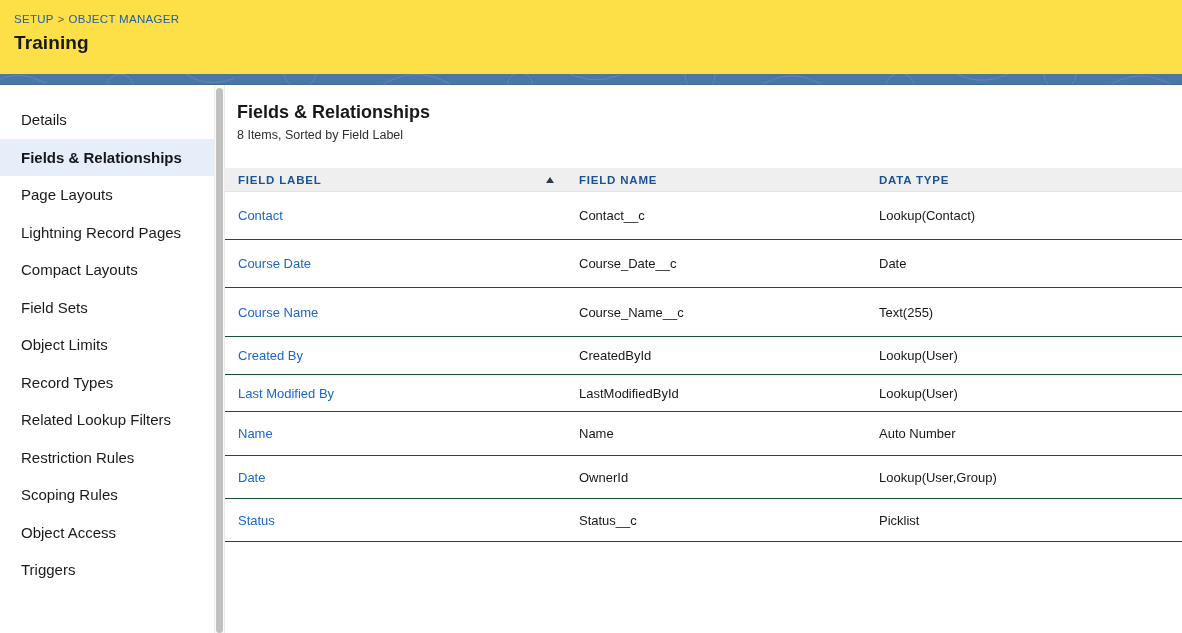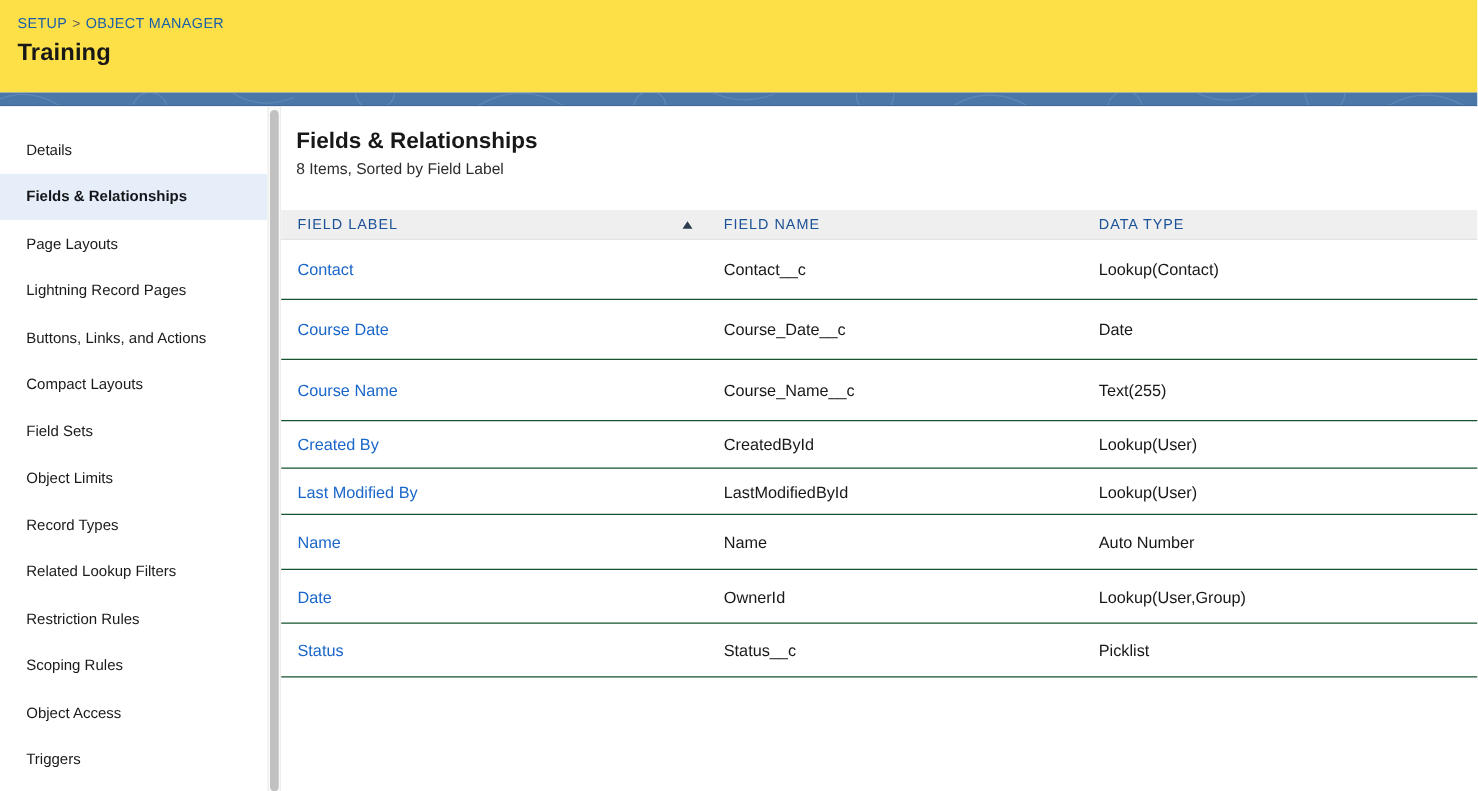--- a/index.html
+++ b/index.html
@@ -36,21 +36,21 @@
   .brand-band svg { display: block; }
 
   
   .sidebar {
     position: absolute; top: 85px; left: 0; width: 214px; height: 548px;
     background: #ffffff; overflow: hidden;
   }
   .sidebar ul { list-style: none; padding-top: 16px; }
   .sidebar li {
     height: 37.5px; display: flex; align-items: center;
-    padding-left: 21px; font-size: 12px; color: #1a1a1a; cursor: pointer;
+    padding-left: 21px; font-size: 15px; color: #1a1a1a; cursor: pointer;
     white-space: nowrap;
   }
   .sidebar li.active {
     background: #e6eefa; font-weight: bold; color: #14161a;
   }
 
   
   .side-scrollbar {
     position: absolute; top: 85px; left: 214px; width: 11px; height: 548px;
     background: #fafaf9;
@@ -71,21 +71,21 @@
   .content-subtitle { margin-top: 5px; font-size: 12.5px; color: #302e2c; }
 
   
   .fields-table { margin-top: 26px; width: 100%; }
   .trow { display: grid; grid-template-columns: 341px 300px 1fr; width: 100%; }
   .thead {
     height: 24px; background: #f0efef; border-bottom: 1px solid #e3e3e3;
   }
   .thead .cell {
     display: flex; align-items: center; padding-left: 13px;
-    font-size: 11.5px; font-weight: normal; letter-spacing: 0.8px;
+    font-size: 11.5px; font-weight: bold; letter-spacing: 0.8px;
     color: #1b5297; cursor: pointer; white-space: nowrap;
   }
   .thead .cell.sorted { justify-content: space-between; padding-right: 12px; }
   .sort-arrow {
     width: 0; height: 0;
     border-left: 4.5px solid transparent; border-right: 4.5px solid transparent;
     border-bottom: 6px solid #2e3a4d;
   }
   .tbody .trow { border-bottom: 1px solid #14532d; }
   .tbody .trow:nth-child(1) { height: 48px; }
@@ -146,23 +146,20 @@
       </li>
 
       <li class="sidebar-item">
         <span>Page Layouts</span>
       </li>
 
       <li class="sidebar-item">
         <span>Lightning Record Pages</span>
       </li>
 
-      <li class="sidebar-item">
-        <span>Buttons, Links, and Actions</span>
-      </li>
 
       <li class="sidebar-item">
         <span>Compact Layouts</span>
       </li>
 
       <li class="sidebar-item">
         <span>Field Sets</span>
       </li>
 
       <li class="sidebar-item">

